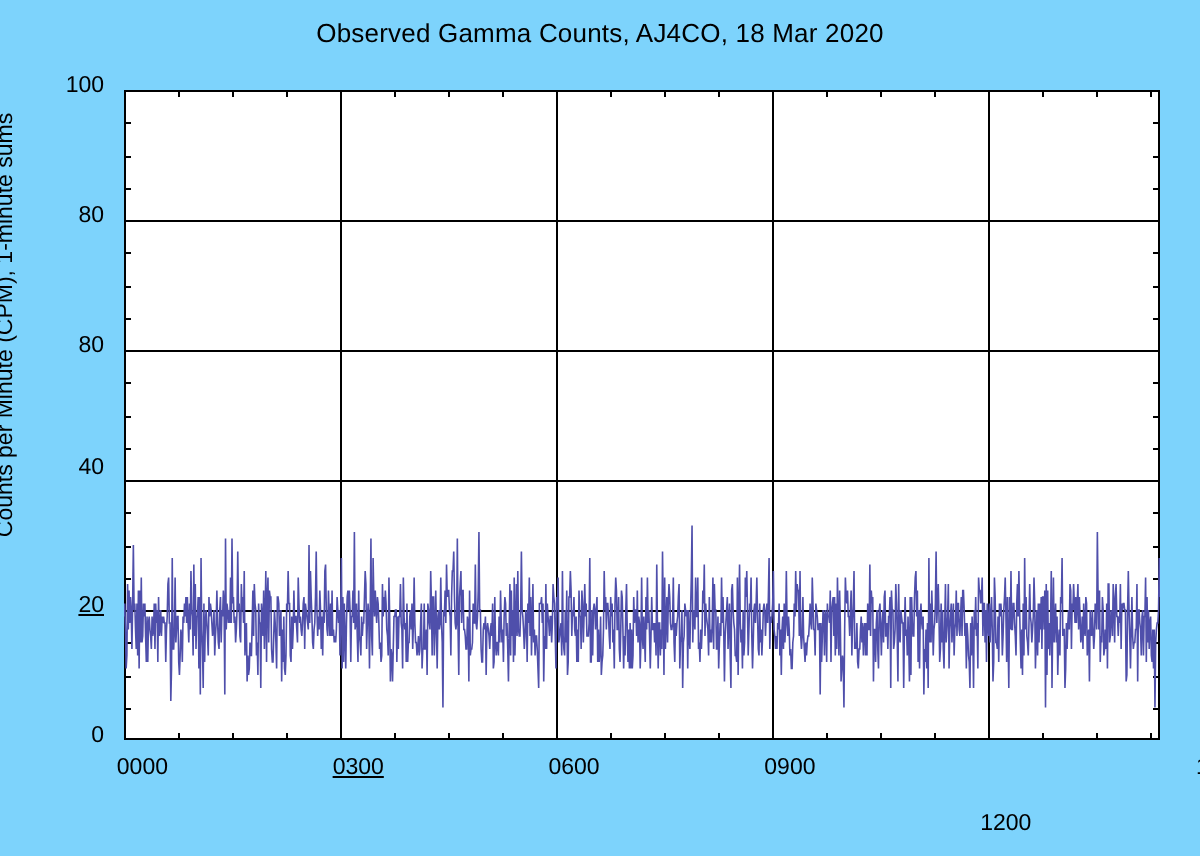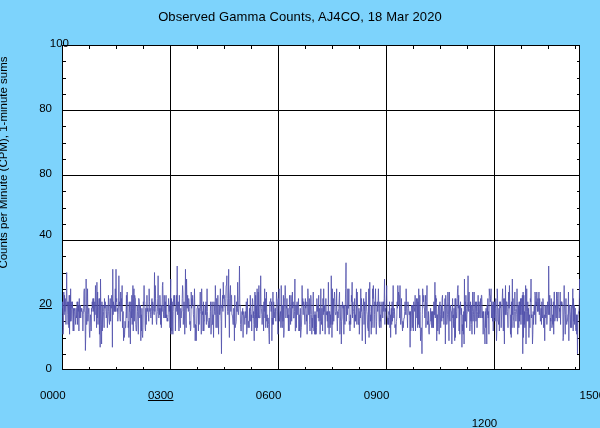--- a/index.html
+++ b/index.html
@@ -72,23 +72,23 @@
   #x-axis-label {
     position: absolute;
     left: 62px;
     top: 396px;
     width: 518px;
     text-align: center;
     font-size: 11.5px;
   }
   .x-tick-label {
     position: absolute;
-    top: 389px;
-    font-size: 11.5px;
-    text-align: left;
+    top: 378px;
+    font-size: 11.5px;
+    text-align: right;
     width: 44px;
     margin-left: -22px;
   }
   .y-tick-label {
     position: absolute;
     left: 0px;
     width: 52px;
     text-align: right;
     font-size: 11.5px;
     margin-top: -8px;
@@ -236,21 +236,21 @@
         </g>
     </svg>
   </div>
 
   <div id="y-tick-labels">
       <div class="y-tick-label" style="top: 370px;">0</div>
       <div class="y-tick-label" style="top: 305px; text-decoration: underline;">20</div>
       <div class="y-tick-label" style="top: 236px;">40</div>
       <div class="y-tick-label" style="top: 175px;">80</div>
       <div class="y-tick-label" style="top: 110px;">80</div>
-      <div class="y-tick-label" style="top: 45px; padding-left: 17px;">100</div>
+      <div class="y-tick-label" style="top: 45px;">100</div>
     </div>
   <div id="x-tick-labels">
       <div class="x-tick-label" style="left: 62px;">0000</div>
       <div class="x-tick-label" style="left: 169.917px; text-decoration: underline;">0300</div>
       <div class="x-tick-label" style="left: 277.833px;">0600</div>
       <div class="x-tick-label" style="left: 385.75px;">0900</div>
       <div class="x-tick-label" style="left: 493.667px; margin-top: 28px;">1200</div>
       <div class="x-tick-label" style="left: 601.583px;">1500</div>
     </div>
 

